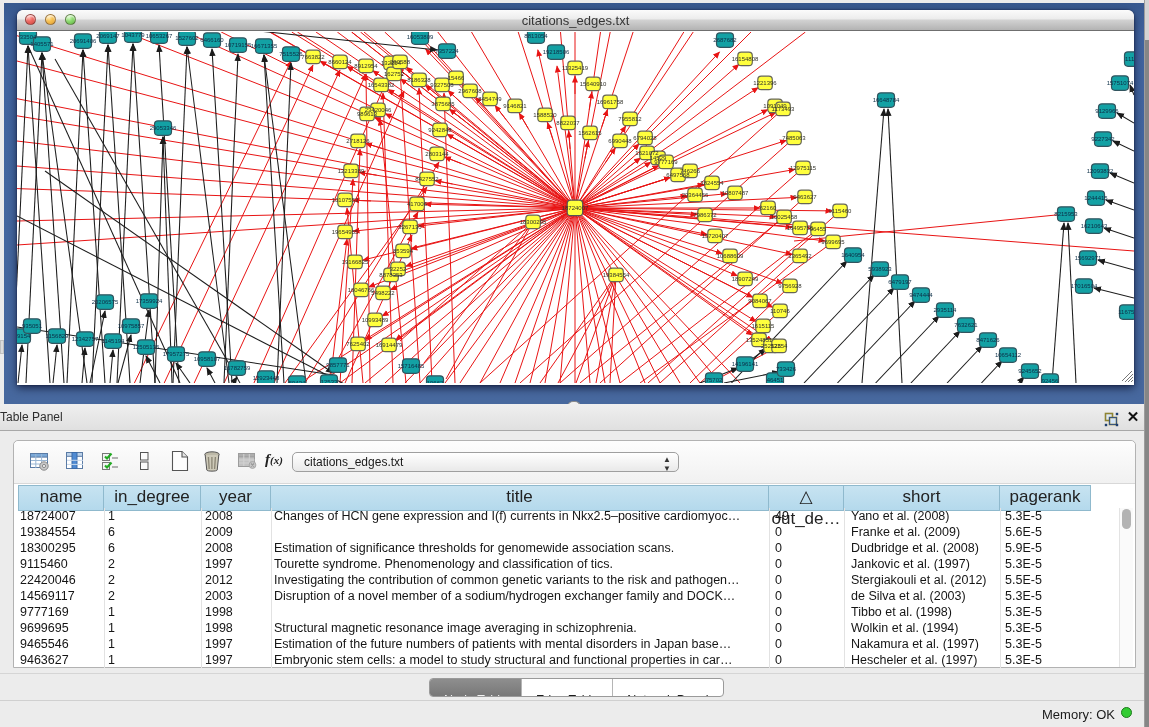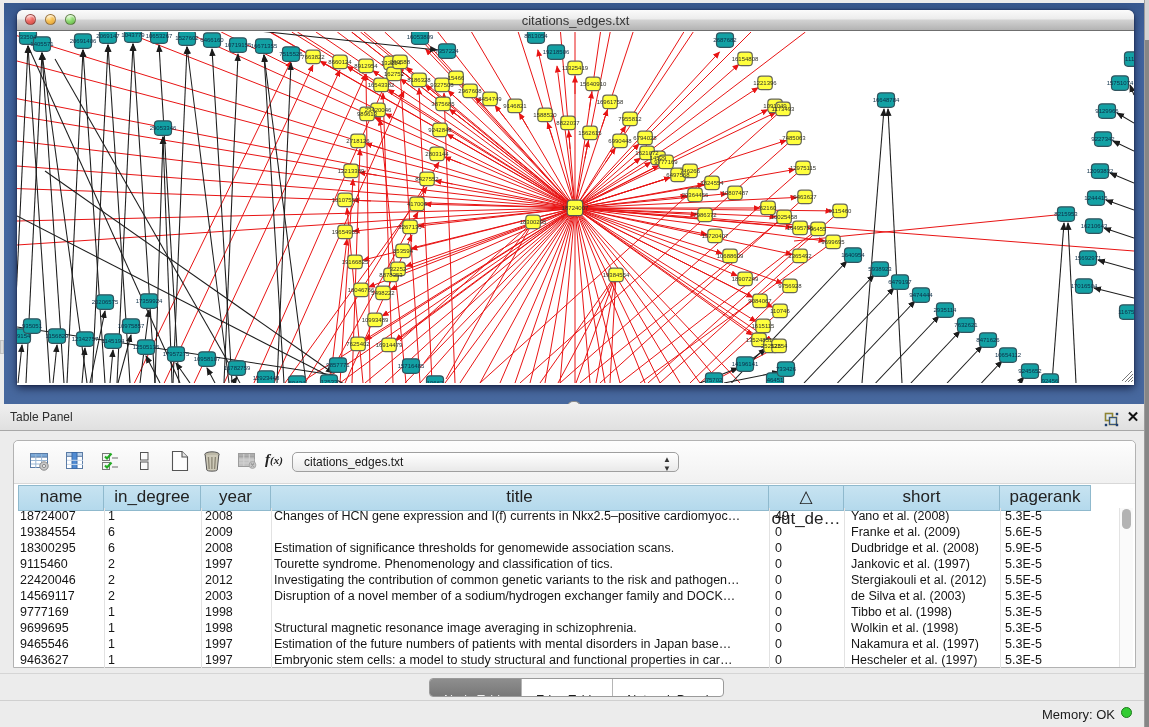--- a/index.html
+++ b/index.html
@@ -9,21 +9,21 @@
  box-shadow:0 3px 9px rgba(0,0,25,.65),0 0 2px rgba(0,0,30,.6);background:#fff}
 .titlebar{height:21px;border-radius:6px 6px 0 0;
  background:linear-gradient(180deg,#fbfbfb 0%,#ececec 45%,#d2d2d2 50%,#b3b3b3 100%);
  border-bottom:1px solid #6f6f6f;position:relative}
 .titlebar .tl{position:absolute;top:4px;width:11px;height:11px;border-radius:50%;border:0.8px solid rgba(60,40,40,.45);box-shadow:inset 0 1.5px 1.5px rgba(255,255,255,.75)}
 .title{position:absolute;width:100%;text-align:center;top:3px;font-size:13px;color:#353535}
 .net{position:absolute;left:0;top:22px}
 .tablepanel{position:absolute;left:0;top:404px;width:1149px;height:323px;background:#ececec}
 .tphead{position:absolute;left:0;top:0;width:1149px;height:27px;
  background:linear-gradient(180deg,#efefef,#e0e0e0);border-bottom:1px solid #a8a8a8;
- font-size:12px;color:#2e2e2e;line-height:27px;padding-left:10px}
+ font-size:12px;color:#2e2e2e;line-height:27px;}
 .tpx{position:absolute;top:4px;right:7px;width:18px;height:18px;font-size:15px;font-weight:bold;
  color:#111;text-align:center;line-height:18px}
 .tpf{position:absolute;top:6px;right:30px}
 .tbox{position:absolute;left:13px;top:36px;width:1123px;height:228px;background:#fff;
  border:1px solid #b2b2b2;border-radius:5px 5px 0 0}
 .toolbar{position:absolute;left:0;top:0;width:100%;height:43px;
  background:linear-gradient(180deg,#fdfdfd,#f1f1f1);border-radius:5px 5px 0 0;border-bottom:1px solid #d8d8d8}
 .fx{position:absolute;left:251px;top:10px;font-family:"Liberation Serif",serif;font-style:italic;
  font-weight:bold;font-size:15px;color:#222}
 .combo{position:absolute;left:278px;top:11px;width:387px;height:20px;border:1px solid #9f9f9f;
@@ -758,21 +758,21 @@
           <div class="c5">0</div>
           <div class="c6">Tibbo et al. (1998)</div>
           <div class="c7">5.3E-5</div>
         </div>
 <div class="tr">
           <div class="c1">9699695</div>
           <div class="c2">1</div>
           <div class="c3">1998</div>
           <div class="c4">Structural magnetic resonance image averaging in schizophrenia.</div>
           <div class="c5">0</div>
-          <div class="c6">Wolkin et al. (1998)</div>
+          <div class="c6">Wolkin et al. (1994)</div>
           <div class="c7">5.3E-5</div>
         </div>
 <div class="tr">
           <div class="c1">9465546</div>
           <div class="c2">1</div>
           <div class="c3">1997</div>
           <div class="c4">Estimation of the future numbers of patients with mental disorders in Japan base…</div>
           <div class="c5">0</div>
           <div class="c6">Nakamura et al. (1997)</div>
           <div class="c7">5.3E-5</div>

